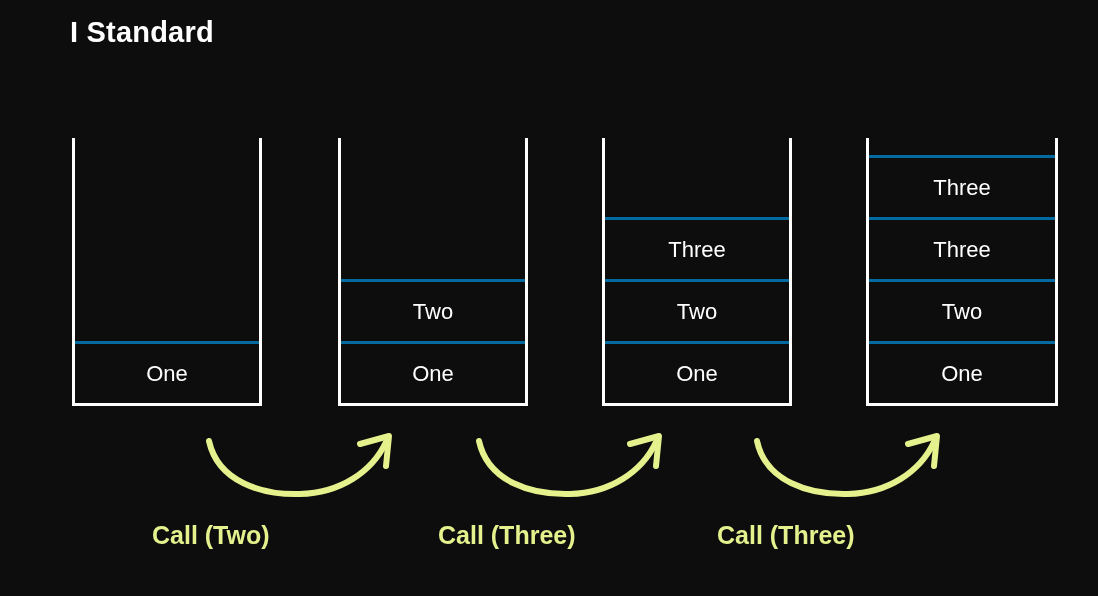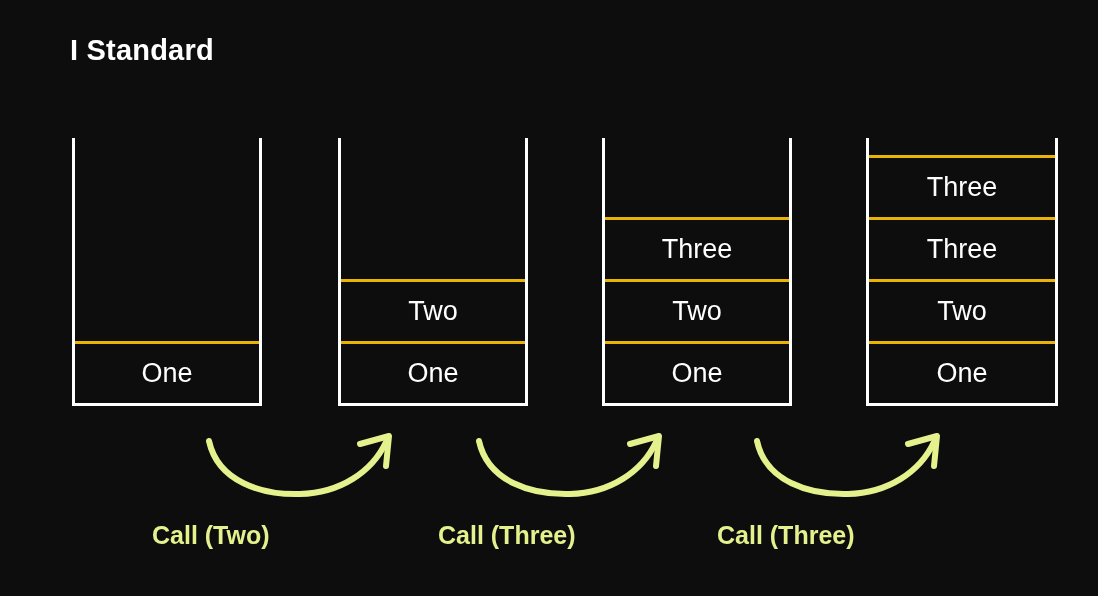--- a/index.html
+++ b/index.html
@@ -15,47 +15,47 @@
     position: relative;
   }
   #slide {
     position: relative;
     width: 1098px;
     height: 596px;
   }
   #title {
     position: absolute;
     left: 70px;
-    top: 34px;
+    top: 16px;
     font-size: 29px;
     font-weight: bold;
     color: #ffffff;
     letter-spacing: 0.2px;
     white-space: nowrap;
   }
   .stack {
     position: absolute;
     box-sizing: border-box;
     border-left: 3px solid #ffffff;
     border-right: 3px solid #ffffff;
     border-bottom: 3px solid #ffffff;
     border-top: none;
     display: flex;
     flex-direction: column;
     justify-content: flex-end;
   }
   .cell {
     box-sizing: border-box;
     height: 62px;
-    border-top: 3px solid #eab308;
+    border-top: 3px solid #0369a1;
     display: flex;
     align-items: center;
     justify-content: center;
     color: #ffffff;
-    font-size: 27px;
+    font-size: 22px;
     font-weight: normal;
     line-height: 1;
   }
   .arrow-group {
     position: absolute;
     width: 200px;
     height: 70px;
   }
   .arrow-group svg {
     display: block;

